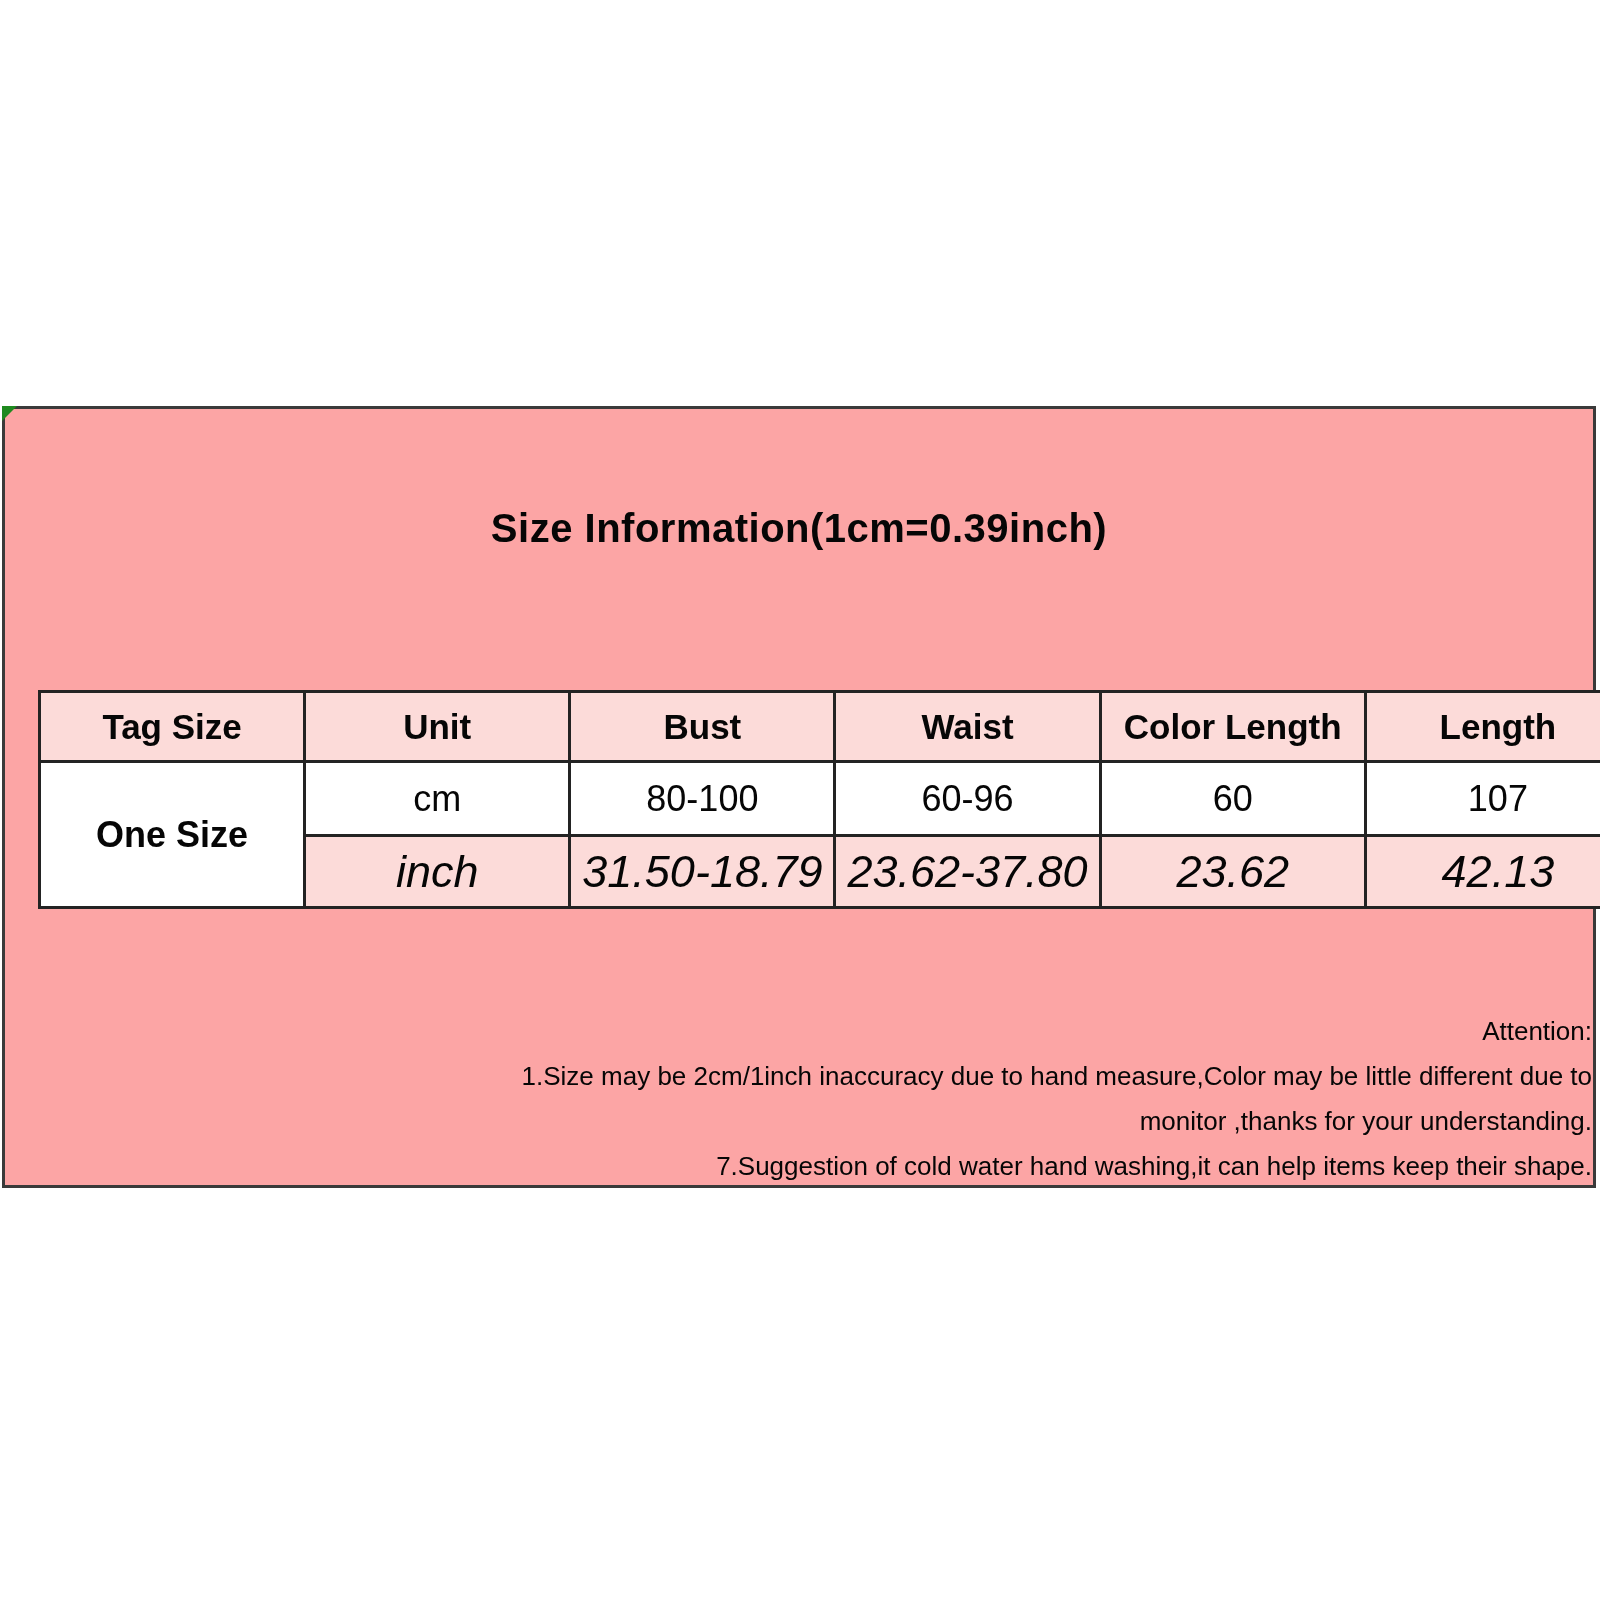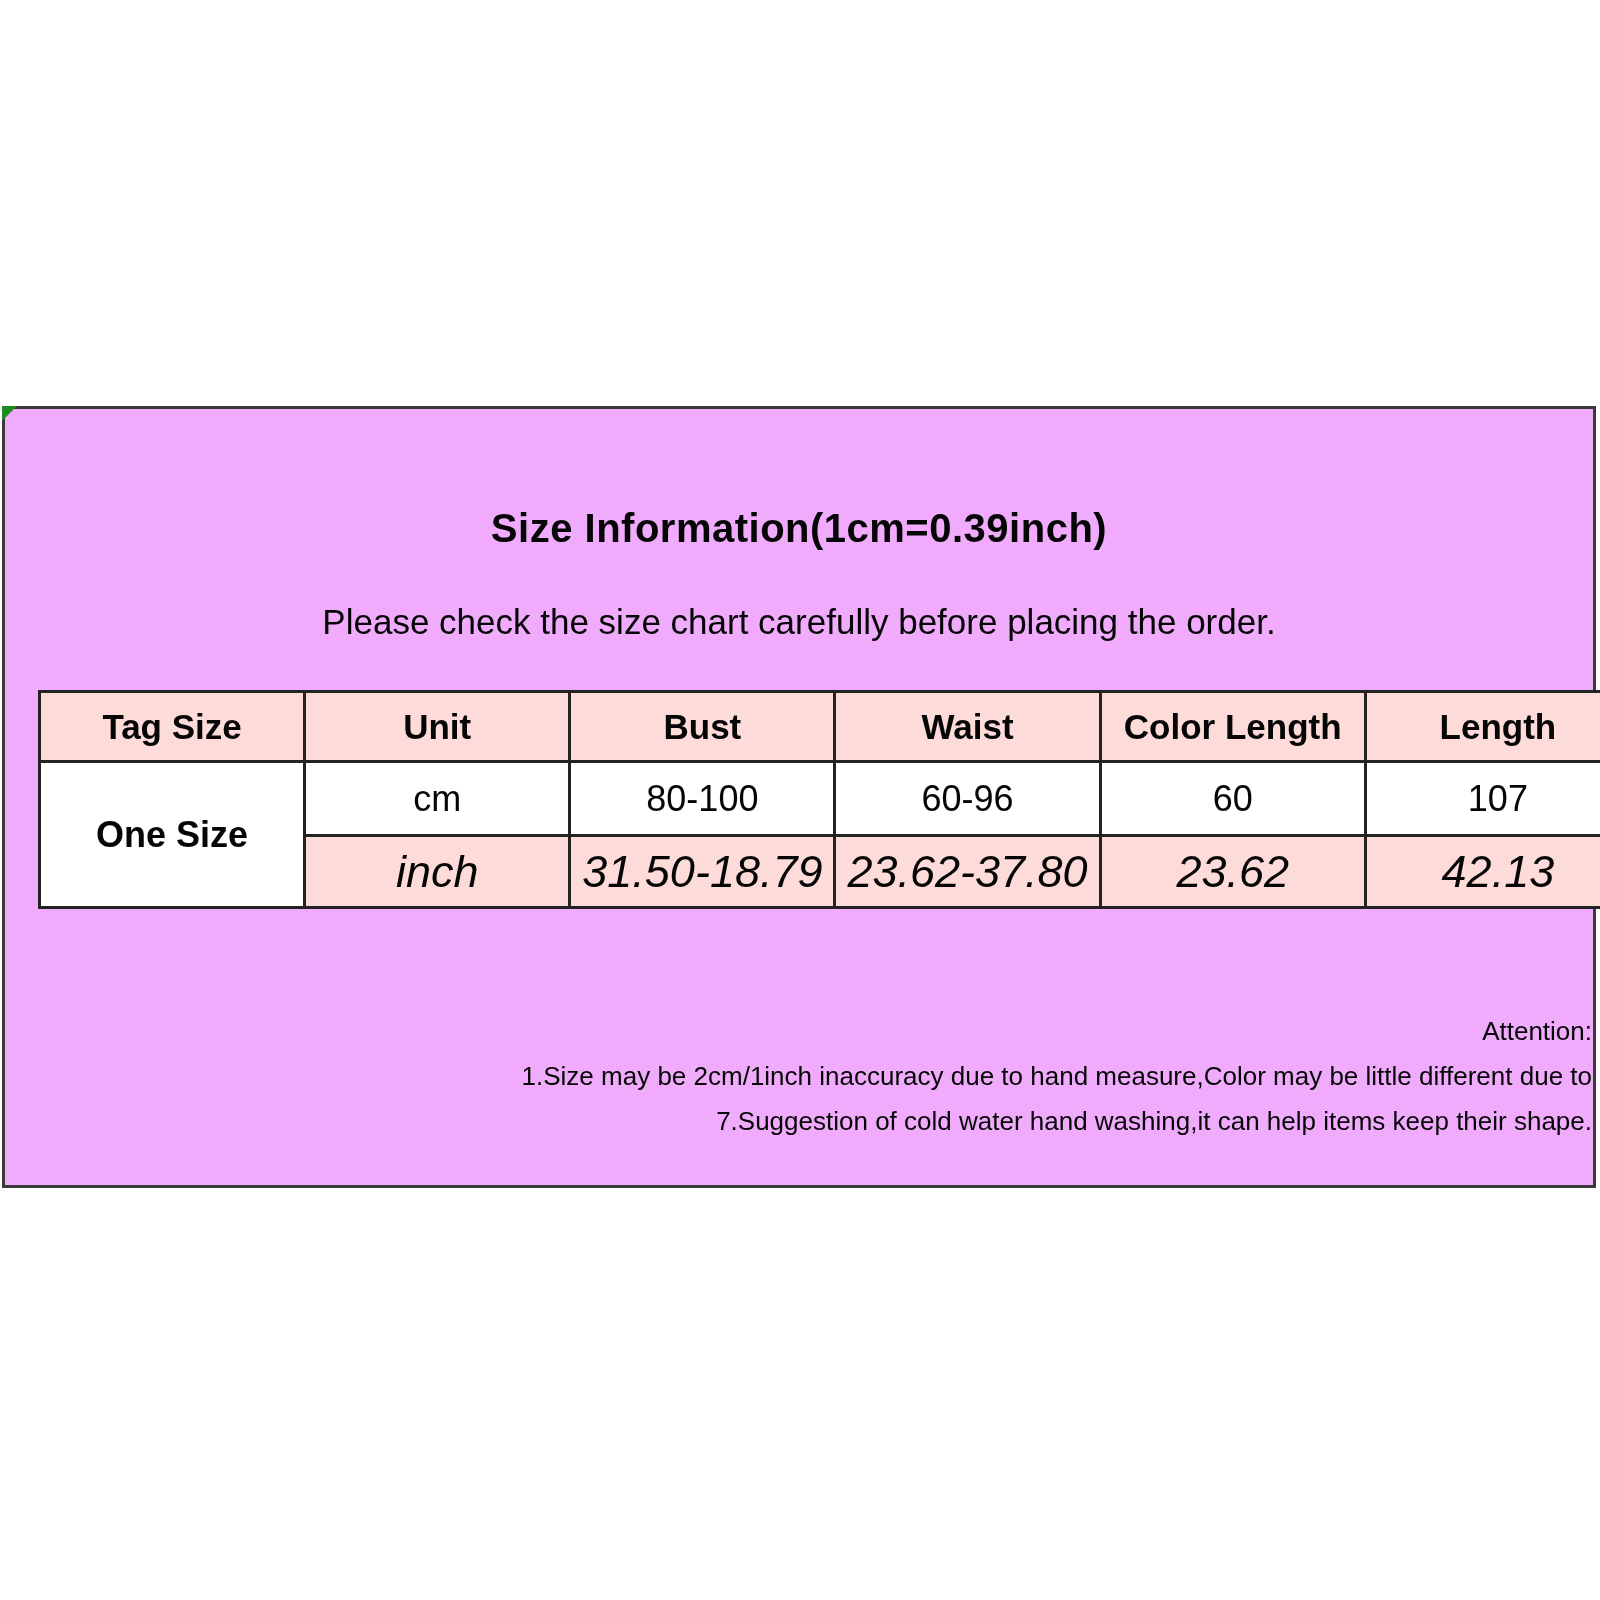--- a/index.html
+++ b/index.html
@@ -15,21 +15,21 @@
     background: #ffffff;
     overflow: hidden;
   }
   .panel {
     position: absolute;
     left: 2px;
     top: 406px;
     width: 1594px;
     height: 782px;
     box-sizing: border-box;
-    background: #f0abfc;
+    background: #fca5a5;
     border: 3px solid #3a3a3a;
   }
   .corner-fold {
     position: absolute;
     top: -3px;
     left: -3px;
     width: 0;
     height: 0;
     border-top: 15px solid #1f8a1f;
     border-right: 15px solid transparent;
@@ -102,21 +102,20 @@
 </head>
 <body>
 
 <div class="canvas">
   <div class="panel">
 
     <div class="corner-fold"></div>
 
     <div class="title">Size Information(1cm=0.39inch)</div>
 
-    <div class="subtitle">Please check the size chart carefully before placing the order.</div>
 
     <table class="size-table">
       <tbody>
         <tr>
           <th>Tag Size</th>
           <th>Unit</th>
           <th>Bust</th>
           <th>Waist</th>
           <th>Color Length</th>
           <th>Length</th>
@@ -135,17 +134,18 @@
           <td>23.62-37.80</td>
           <td>23.62</td>
           <td>42.13</td>
         </tr>
       </tbody>
     </table>
 
     <div class="attention">
       <div class="line">Attention:</div>
       <div class="line">1.Size may be 2cm/1inch inaccuracy due to hand measure,Color may be little different due to</div>
+      <div class="line">monitor ,thanks for your understanding.</div>
       <div class="line">7.Suggestion of cold water hand washing,it can help items keep their shape.</div>
     </div>
 
   </div>
 </div>
 
 </body></html>

